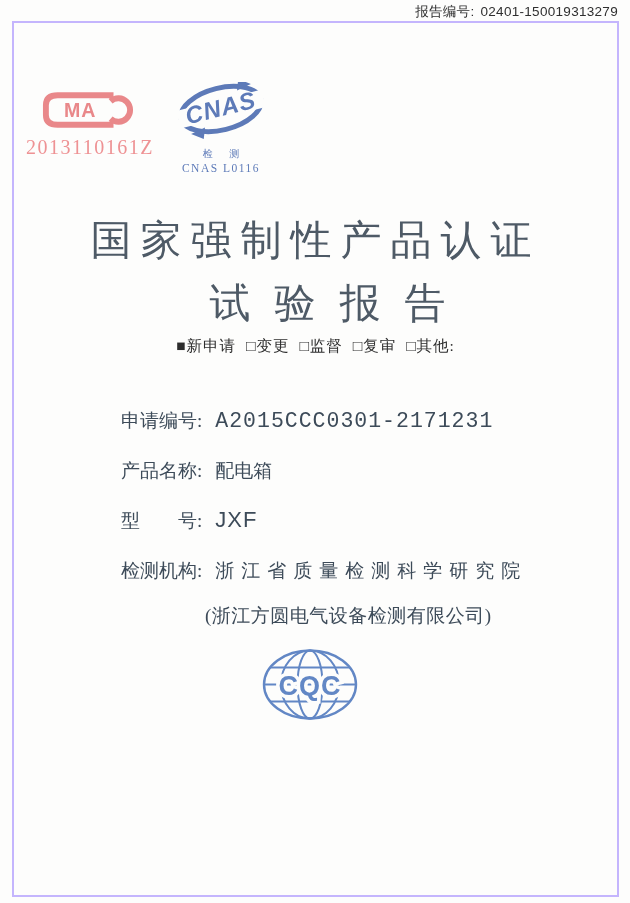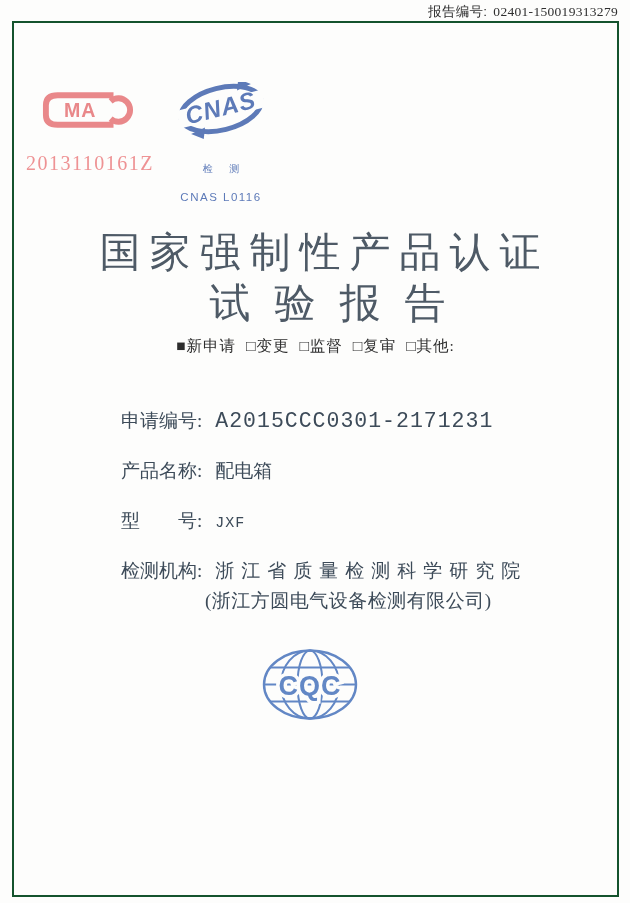--- a/index.html
+++ b/index.html
@@ -9,69 +9,69 @@
     position:relative;
     overflow:hidden;
     font-family:"Liberation Serif", serif;
     color:#3d4b59;
   }
   .report-no {
     position:absolute; top:3px; right:12px;
     font-family:"Liberation Sans", sans-serif;
     font-size:13.5px; color:#2f2f2f; letter-spacing:0.3px;
   }
-  .report-no .num { margin-left:6px;font-family:Liberation Serif, serif; }
+  .report-no .num { margin-left:6px; }
   .frame {
     position:absolute; left:12px; top:21px;
     width:603px; height:872px;
-    border:2px solid #14532d;
+    border:2px solid #c4b5fd;
     background:#fdfdfc;
   }
   .cma-block {
     position:absolute; left:12px; top:67px; width:128px;
     text-align:center;
   }
   .cma-license {
-    margin-top:18px;
+    margin-top:2px;
     font-family:"Liberation Serif", serif;
     font-size:20px; letter-spacing:1.5px; color:#ee9294;
   }
   .cnas-block {
     position:absolute; left:151px; top:59px; width:112px;
     text-align:center; color:#5d7ab8;
   }
   .cnas-caption {
-    margin-top:16px;
+    margin-top:1px;
     font-size:10px; letter-spacing:7px; text-indent:7px;
   }
   .cnas-accred {
-    margin-top:15px;
-    font-family:Liberation Sans, sans-serif;
+    margin-top:1px;
+    font-family:Liberation Serif, serif;
     font-size:11.5px; letter-spacing:1.5px;
   }
   .title { position:absolute; left:0; width:100%; text-align:center; color:#4e5a66; }
-  .title-line1 { top:202px; font-size:41px; letter-spacing:9px; padding-left:9px; }
+  .title-line1 { top:190px; font-size:41px; letter-spacing:9px; padding-left:0; }
   .title-line2 { top:253px; font-size:41px; letter-spacing:24px; padding-left:24px; }
   .check-line {
     position:absolute; left:0; top:313px; width:100%;
     text-align:center; font-size:15.5px; letter-spacing:1px; color:#2d2d2d;
   }
   .check-line span { margin:0 5px;text-align:center; }
   .fields { position:absolute; left:107px; top:370px; width:470px; }
   .field-row { position:absolute; left:0; font-size:19px; line-height:1.22; white-space:nowrap; }
   .field-row .label { display:inline-block;margin-top:16px; }
   .field-row .value { margin-left:13px; }
   .row-0 { top:0; }
   .row-1 { top:50px;text-align:right; }
   .row-2 { top:100px; }
   .row-3 { top:150px; }
   .val-serif  { font-family:Liberation Mono, monospace; font-size:21.5px; letter-spacing:1px; }
-  .val-serif2 { font-family:Liberation Mono, monospace; font-size:15px; letter-spacing:1px; }
+  .val-serif2 { font-family:Liberation Sans, sans-serif; font-size:22px; letter-spacing:1px; }
   .val-spread { letter-spacing:7px;font-family:Liberation Mono, monospace; }
-  .field-line2 { margin-left:84px; margin-top:5px; font-size:19px; letter-spacing:0.5px; }
+  .field-line2 { margin-left:84px; margin-top:20px; font-size:19px; letter-spacing:0.5px; }
   .cqc-block { position:absolute; left:247px; top:624px; width:98px; }
   svg text { user-select:none; }
 </style>
 </head>
 <body>
 
 <div class="report-no">
   <span>报告编号:</span><span class="num">02401-150019313279</span>
 </div>
 

